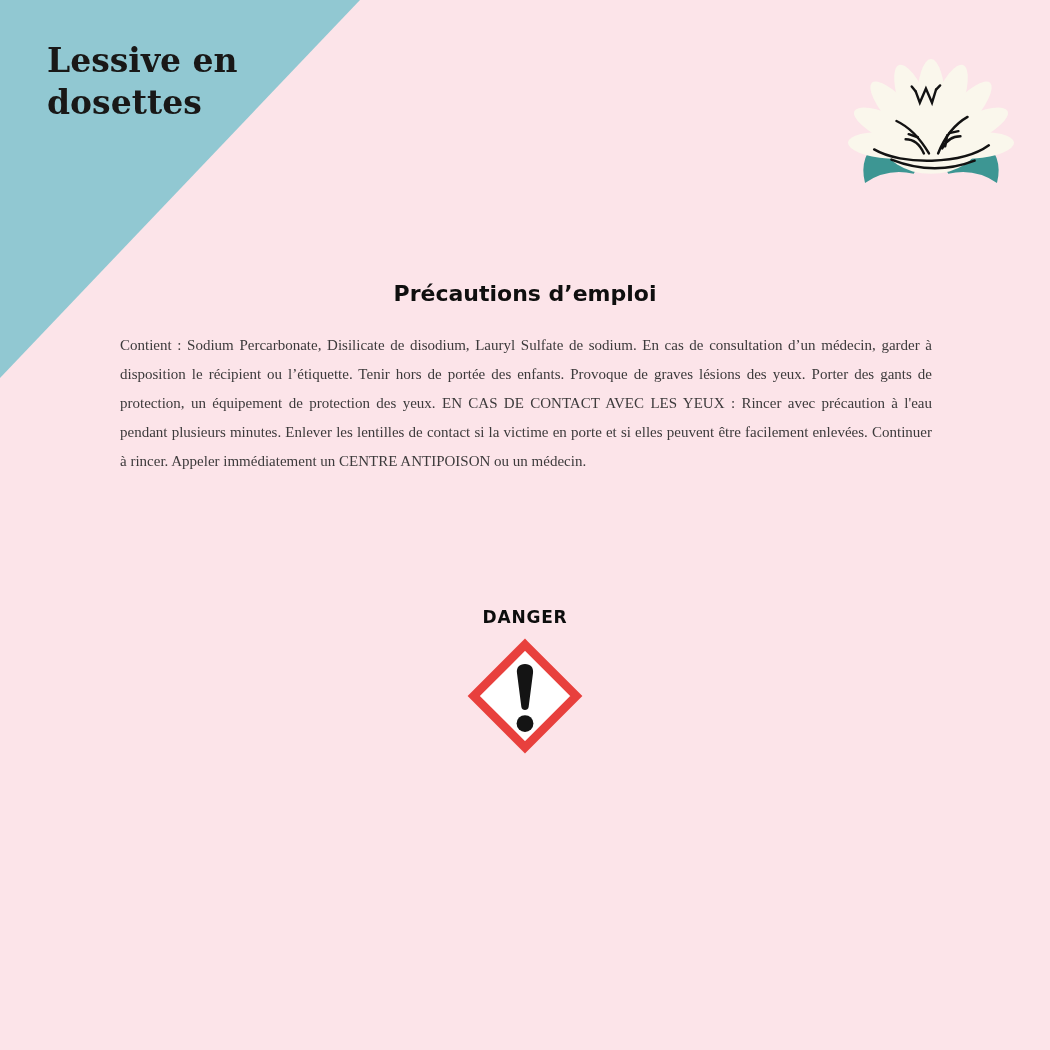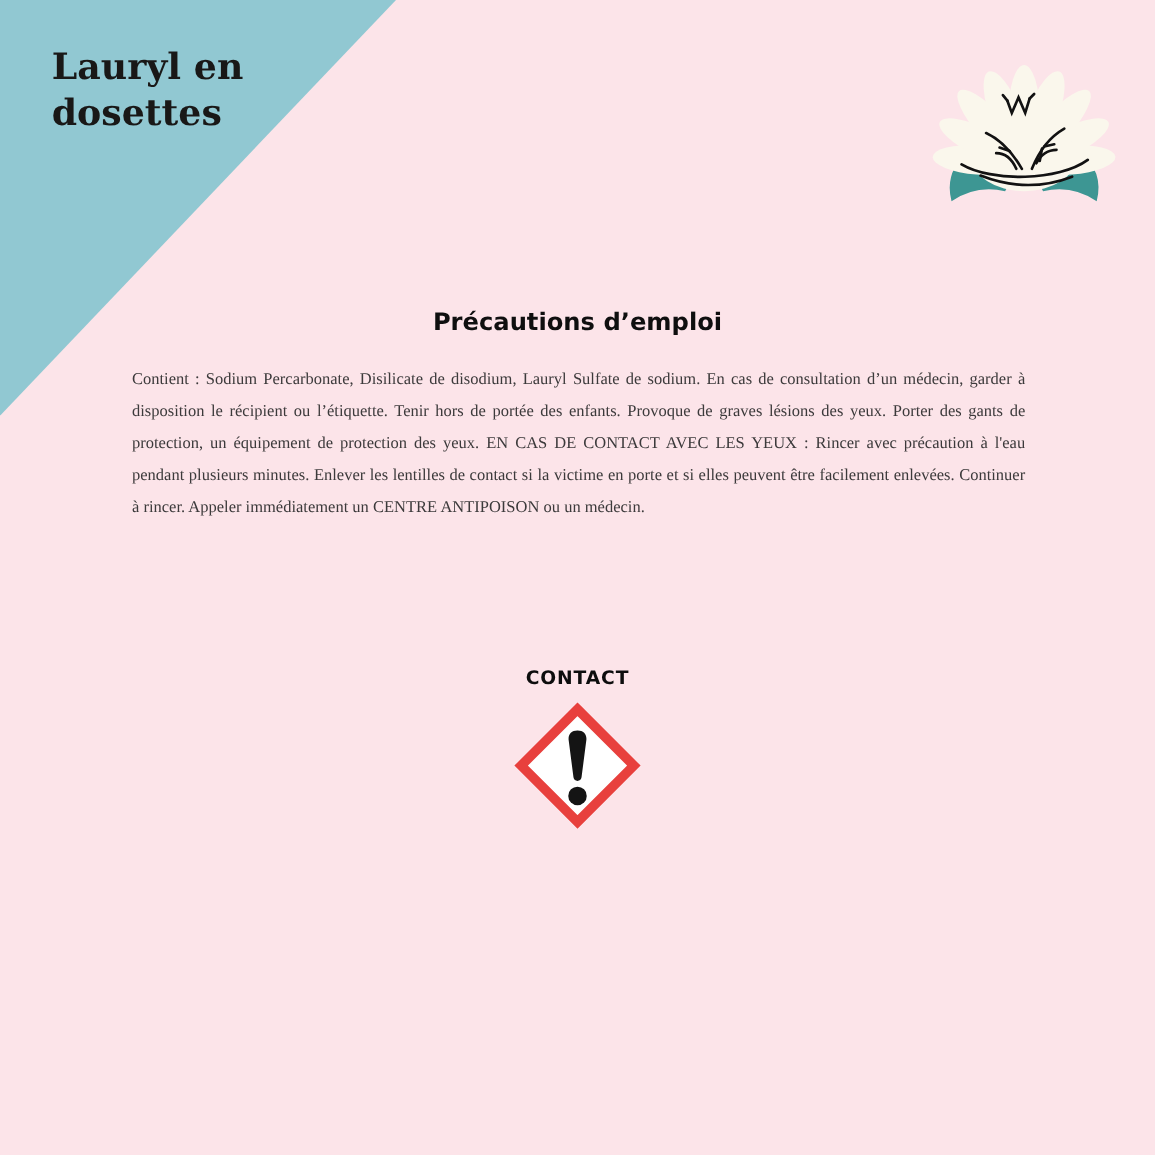--- a/index.html
+++ b/index.html
@@ -77,21 +77,21 @@
     position: absolute;
     left: 467px; top: 638px;
     width: 116px; height: 116px;
   }
 </style>
 </head>
 <body>
 
 <div class="corner-triangle"></div>
 
-<h1 class="product-title">Lauryl en dosettes</h1>
+<h1 class="product-title">Lessive en dosettes</h1>
 
 <div class="brand-block">
   <svg width="176" height="134" viewBox="0 0 170 132" aria-hidden="true">
 
     <path d="M 20 126 Q 13 99 36 81 L 80 94 L 68 117 Q 42 111 20 126 Z" fill="#3D9693"></path>
     <path d="M 150 126 Q 157 99 134 81 L 90 94 L 102 117 Q 128 111 150 126 Z" fill="#3D9693"></path>
 
     <g fill="#FAF7EC">
       <ellipse cx="85" cy="50" rx="13" ry="40" transform="rotate(-86 85 92)"></ellipse>
       <ellipse cx="85" cy="50" rx="13" ry="40" transform="rotate(86 85 92)"></ellipse>
@@ -121,21 +121,21 @@
     </g>
   </svg>
   <div class="brand-name">
   </div>
 </div>
 
 <h2 class="section-heading">Précautions d’emploi</h2>
 
 <p class="precautions-body">Contient : Sodium Percarbonate, Disilicate de disodium, Lauryl Sulfate de sodium. En cas de consultation d’un médecin, garder à disposition le récipient ou l’étiquette. Tenir hors de portée des enfants. Provoque de graves lésions des yeux. Porter des gants de protection, un équipement de protection des yeux. EN CAS DE CONTACT AVEC LES YEUX : Rincer avec précaution à l'eau pendant plusieurs minutes. Enlever les lentilles de contact si la victime en porte et si elles peuvent être facilement enlevées. Continuer à rincer. Appeler immédiatement un CENTRE ANTIPOISON ou un médecin.</p>
 
-<div class="danger-word">CONTACT</div>
+<div class="danger-word">DANGER</div>
 
 <div class="pictogram-wrap">
   <svg width="116" height="116" viewBox="0 0 120 120" aria-hidden="true">
     <polygon points="60,7 113,60 60,113 7,60" fill="#FFFFFF" stroke="#E8403D" stroke-width="9"></polygon>
     <path d="M60 27 c-6 0 -9 4 -8.3 9.2 L 56.2 71 c0.5 4.5 7.1 4.5 7.6 0 L 68.3 36.2 C 69 31 66 27 60 27 Z" fill="#141414"></path>
     <circle cx="60" cy="88.5" r="8.7" fill="#141414"></circle>
   </svg>
 </div>
 
 </body></html>

